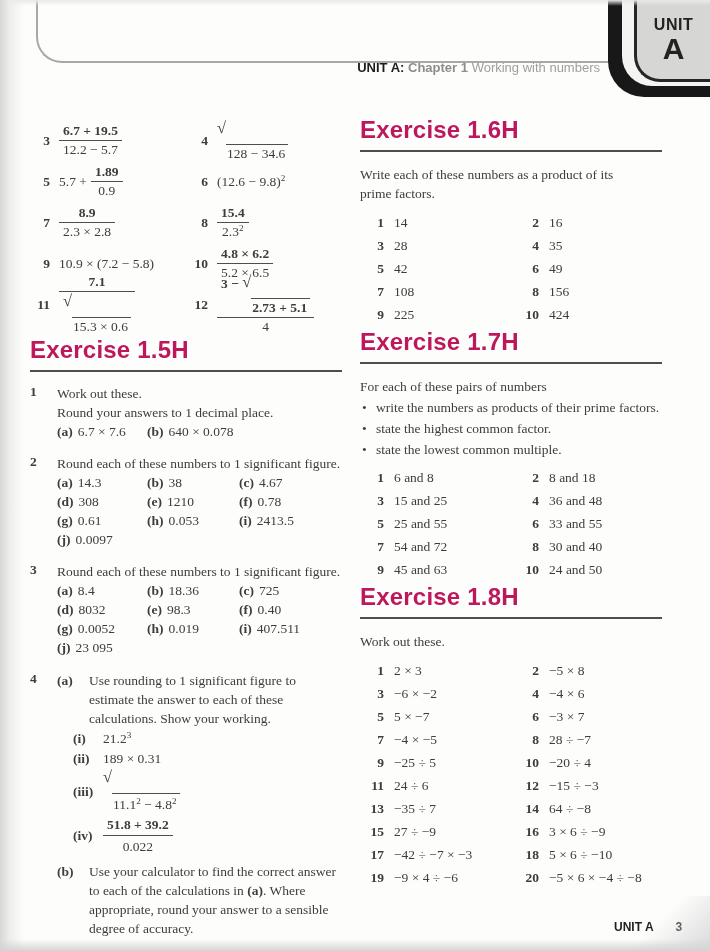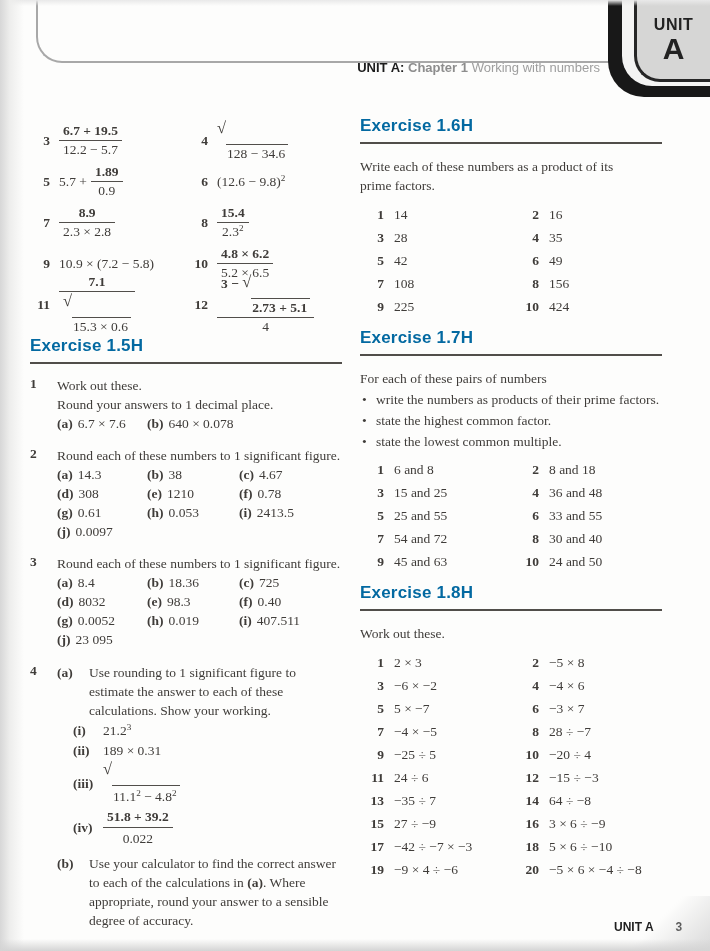--- a/index.html
+++ b/index.html
@@ -39,21 +39,21 @@
     background:#d6d6d5; border-left:3px solid #262626; border-bottom:3px solid #262626;
     border-bottom-left-radius:26px; display:flex; flex-direction:column;
     align-items:center; justify-content:center;
     font-family:"Liberation Sans", sans-serif; color:#222; }
   .tab-word   { font-size:16px; font-weight:bold; letter-spacing:.5px; }
   .tab-letter { font-size:30px; font-weight:bold; line-height:30px; }
 
   
   .sec { position:absolute; }
   .sec-head { font-family:"Liberation Sans", sans-serif; font-weight:bold;
-    font-size:17px; color:#0369a1; letter-spacing:.2px; }
+    font-size:24px; color:#be185d; letter-spacing:.2px; }
   .sec-rule { border-bottom:2.5px solid #514e4a; margin-top:6px; }
   .sec-intro { margin-top:13px; line-height:19px; }
 
   
   .frac { display:inline-flex; flex-direction:column; text-align:center; vertical-align:middle; }
   .frac .ft { display:block; border-bottom:1.4px solid #514e4a; padding:0 4px 1px;font-weight:bold; }
   .frac .fb { display:block; padding:1px 4px 0; }
   .sqrt { display:inline-flex; align-items:flex-start; }
   .sqrt .rsign { font-size:1.22em; line-height:1.05; transform:translateY(-1px); }
   .sqrt .rbody { border-top:1.4px solid #514e4a; padding:1px 3px 0 1px;margin-top:24px; }

